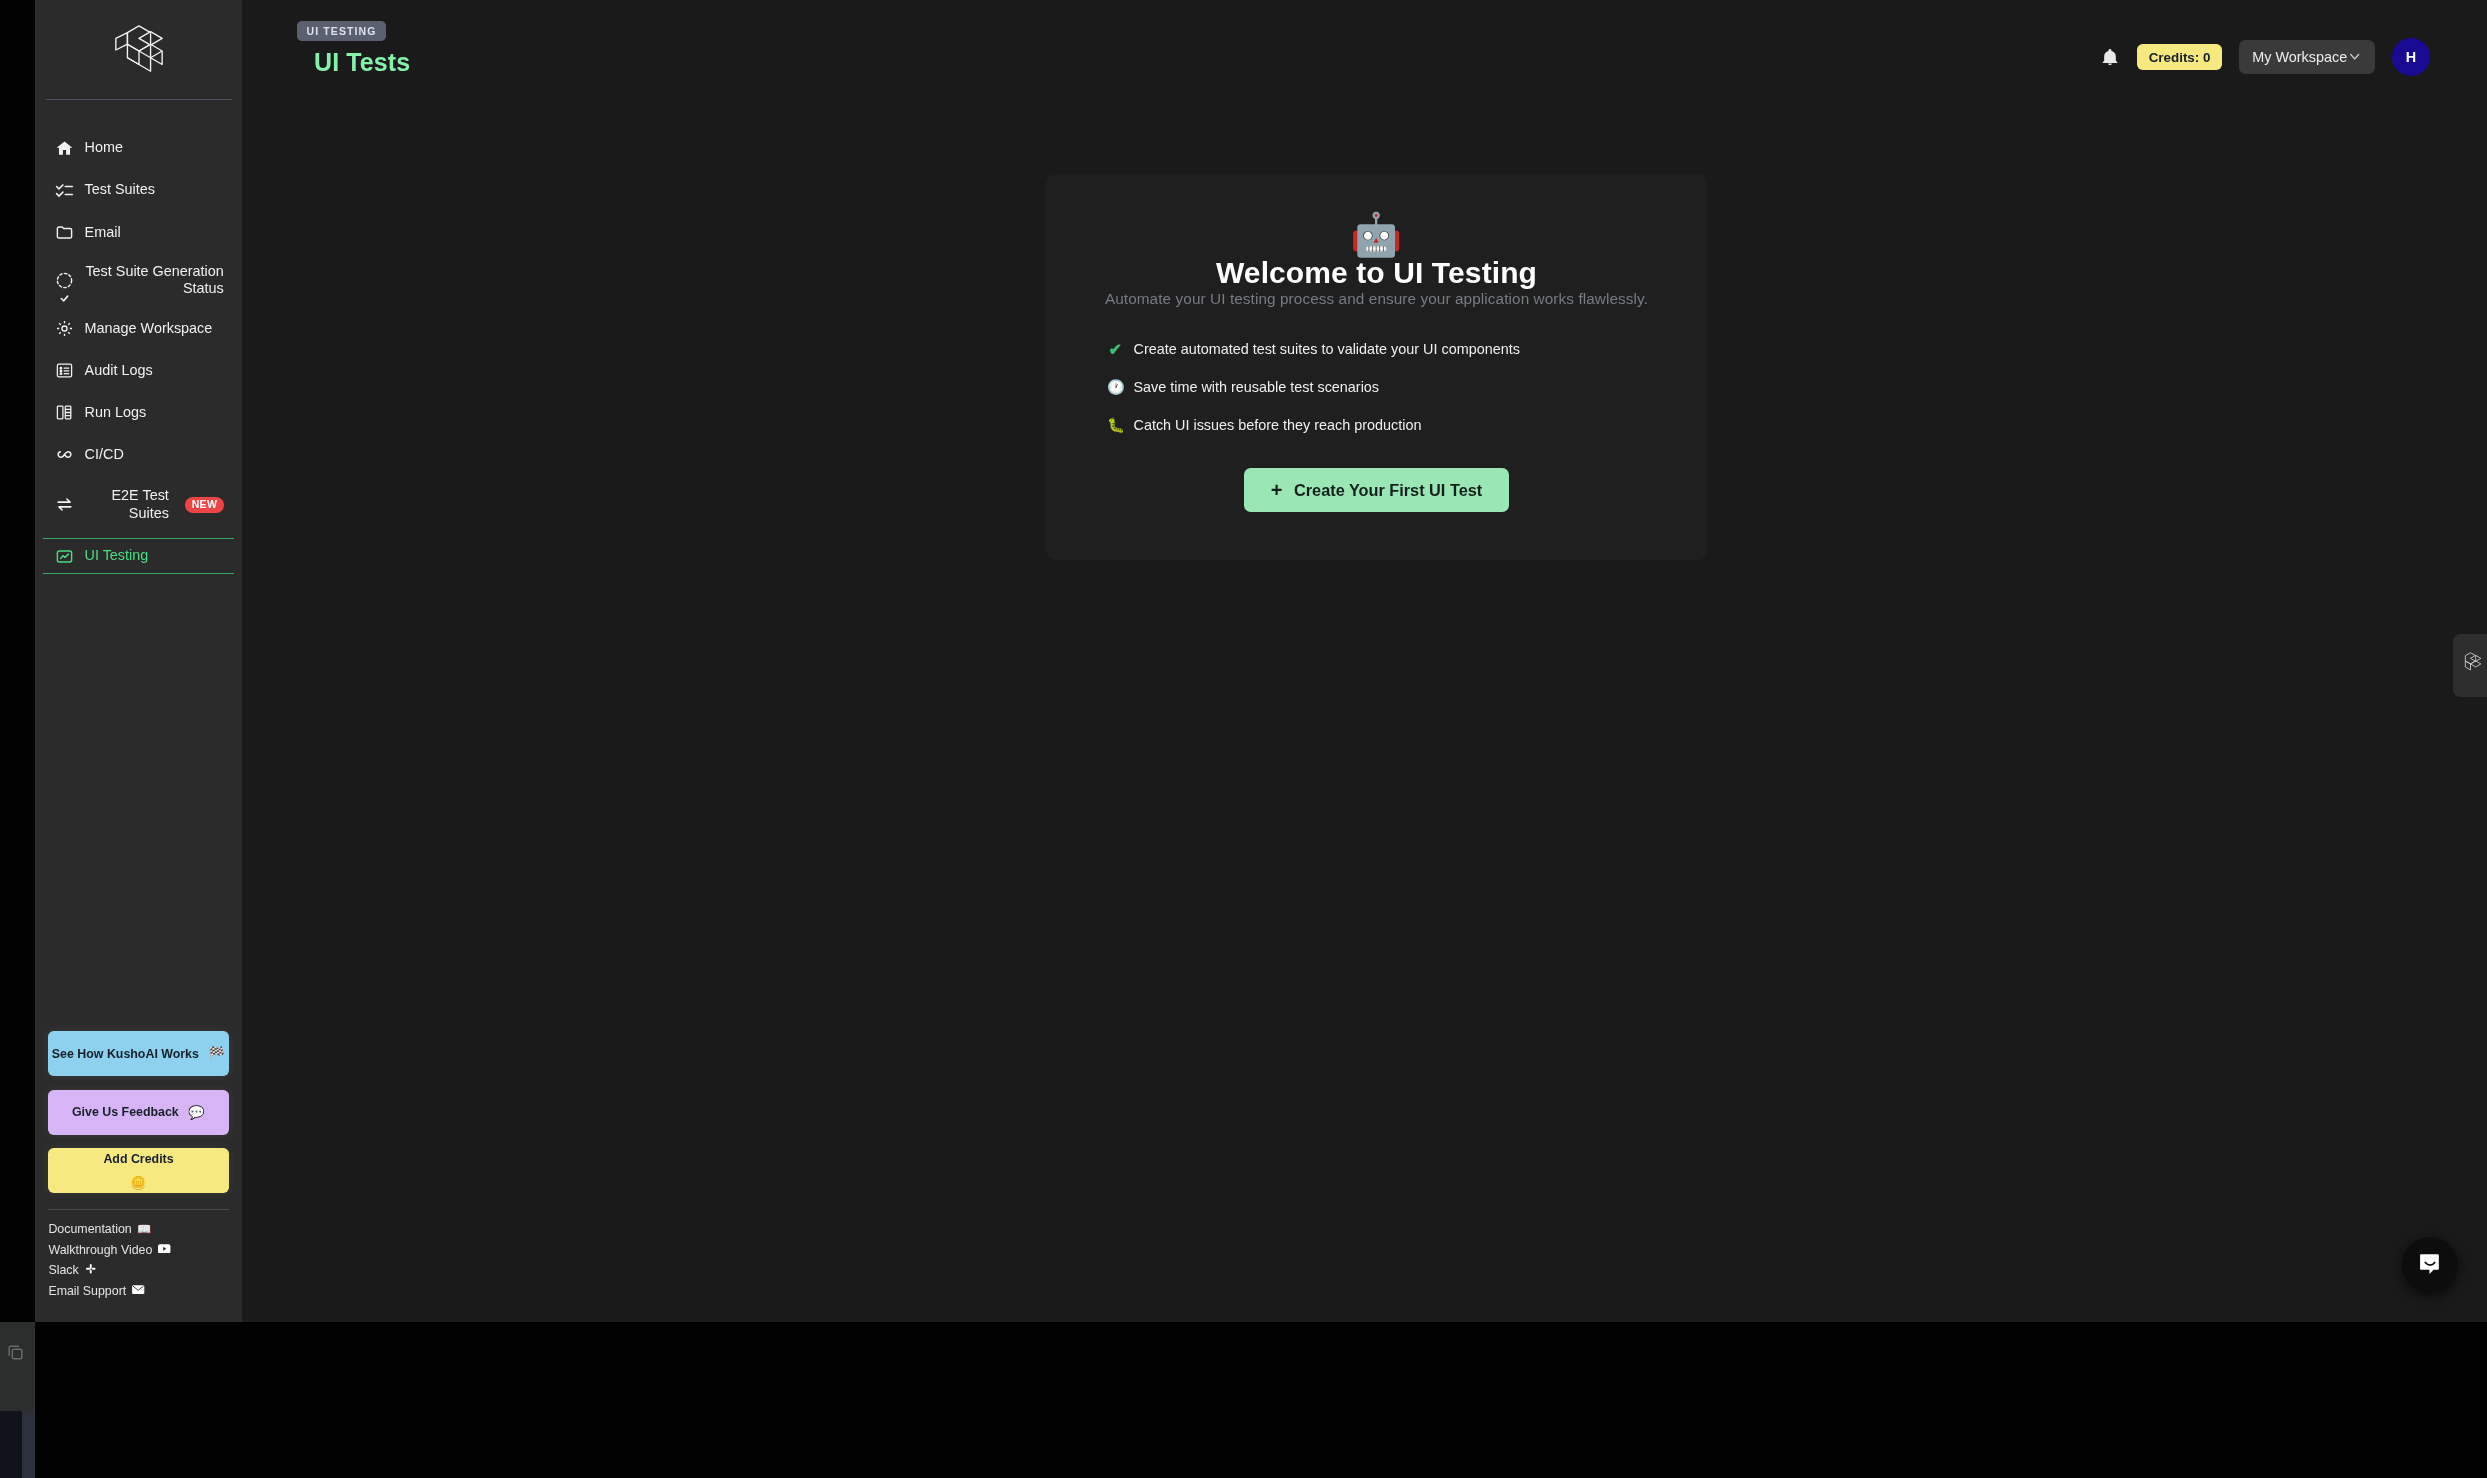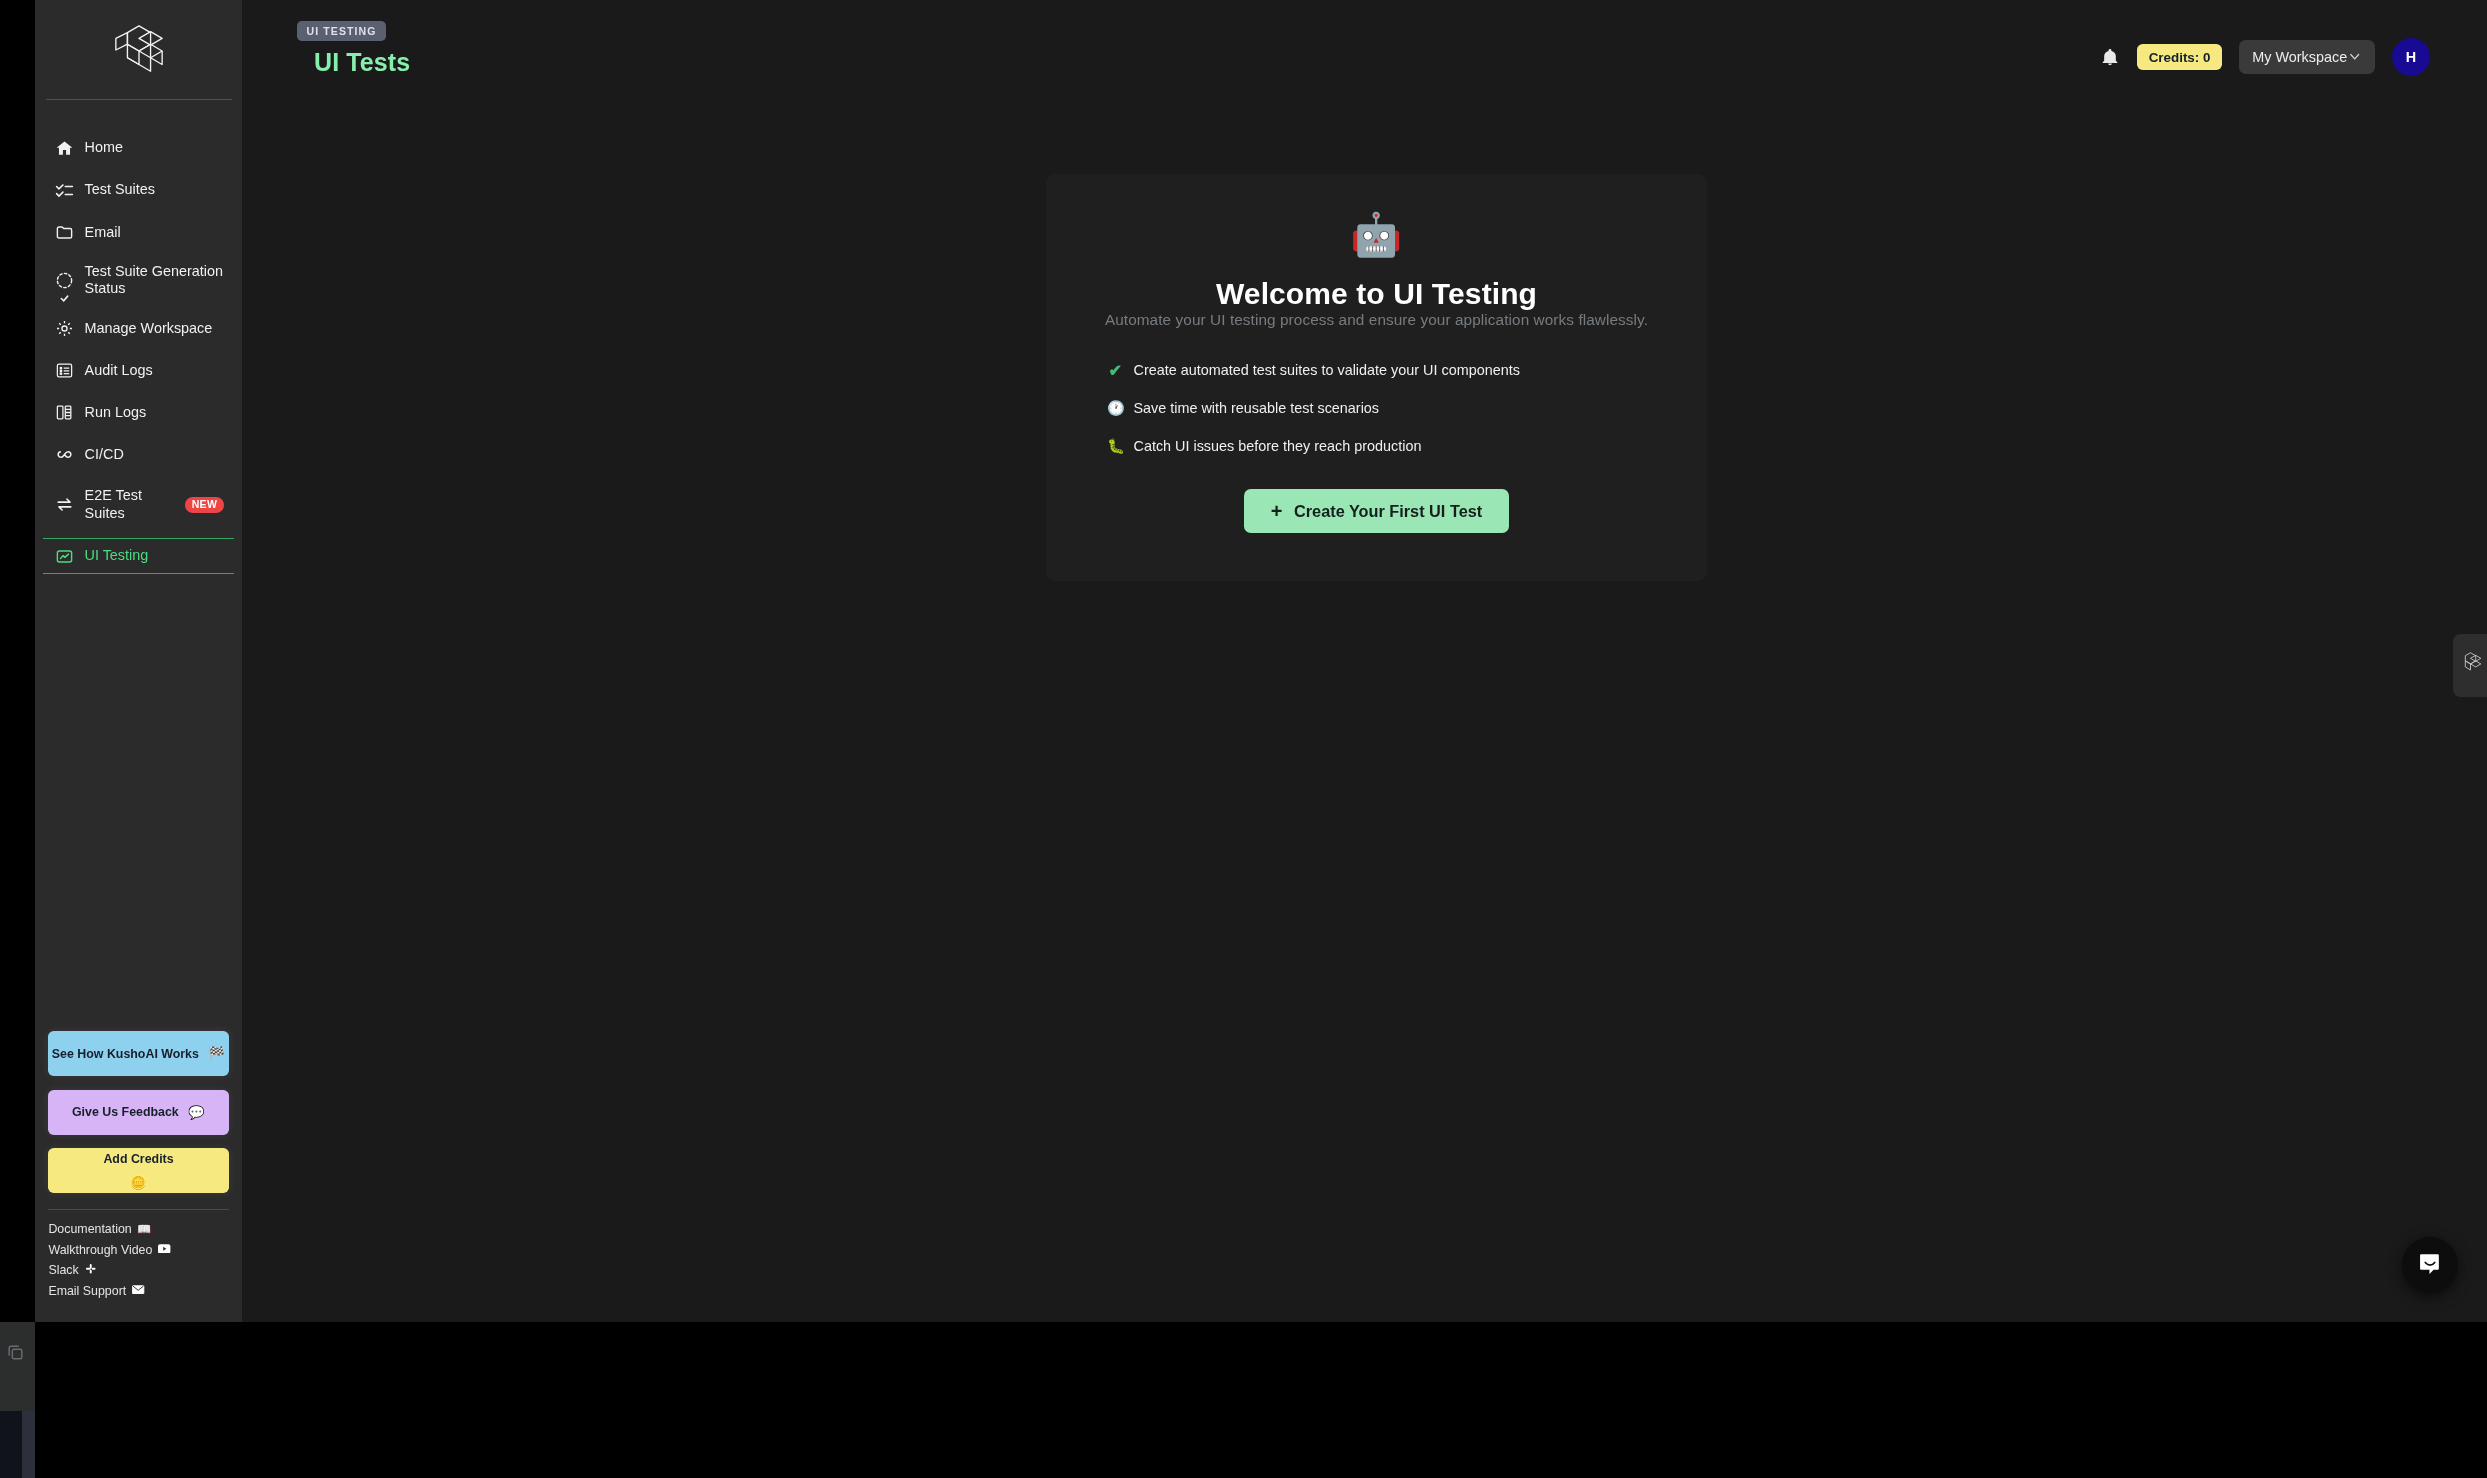--- a/index.html
+++ b/index.html
@@ -55,21 +55,21 @@
     height: 1px; background: #4a5060; margin: 0 10.5px 0 10.5px;
   }
   .nav { margin-top: 31px; padding: 0 10.5px; }
   .nav-item {
     display: flex; align-items: center; gap: 10.5px;
     padding: 7.7px 7.7px 7.7px 9.6px; border-radius: 5.7px;
     color: #f1f1f1; font-size: 14.4px; line-height: 1.22;
     cursor: pointer; margin-bottom: 7.7px; position: relative;
   }
   .nav-item .ic { width: 19px; height: 19px; flex: 0 0 19px; display:block; }
-  .nav-item .lbl { white-space: pre-line; }
+  .nav-item .lbl { white-space: pre-line; text-align: right; }
   .nav-item.two-line { padding-top: 5.7px; padding-bottom: 5.7px; }
   .badge-new {
     background: #ef4444; color: #fff; font-size: 10.5px; font-weight: 700;
     letter-spacing: 0.3px; padding: 1.9px 6.7px; border-radius: 8px; margin-left: 5.7px;
   }
   .nav-item.active {
     color: #4ade80;
     border-top: 1px solid #35a865;
     border-bottom: 1px solid #35a865;
     border-radius: 0;
@@ -143,21 +143,21 @@
 
   
   .card {
     position: absolute; left: 804px; top: 174px;
     width: 661px; padding: 40px 54px 48px 54px;
     background: #1f1f1f; border-radius: 9.6px;
     text-align: center;
   }
   .card-robot { font-size: 42px; line-height: 1; color: #4ca96a; }
   .card-title {
-    margin-top: 21px; color: #ffffff;
+    color: #ffffff;
     font-size: 30px; font-weight: 700; letter-spacing: 0.1px;
   }
   .card-sub {
     color: #777c80; font-size: 15.3px; letter-spacing: 0.1px;
   }
   .bullets { margin-top: 33px; text-align: left; padding-left: 7.7px; }
   .bullet {
     display: flex; align-items: center; gap: 10.5px;
     color: #f0f0f0; font-size: 14.4px; margin-bottom: 22px;
   }

